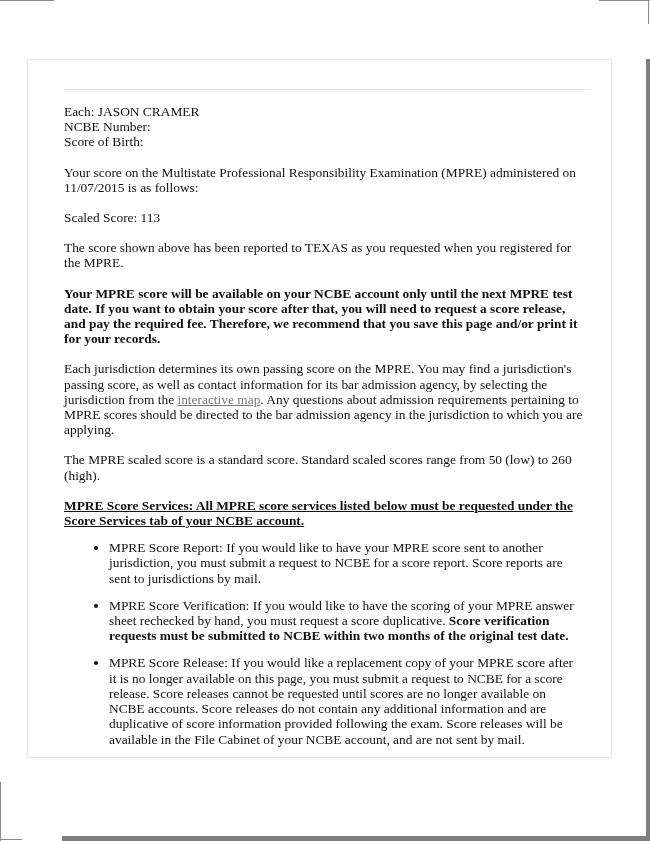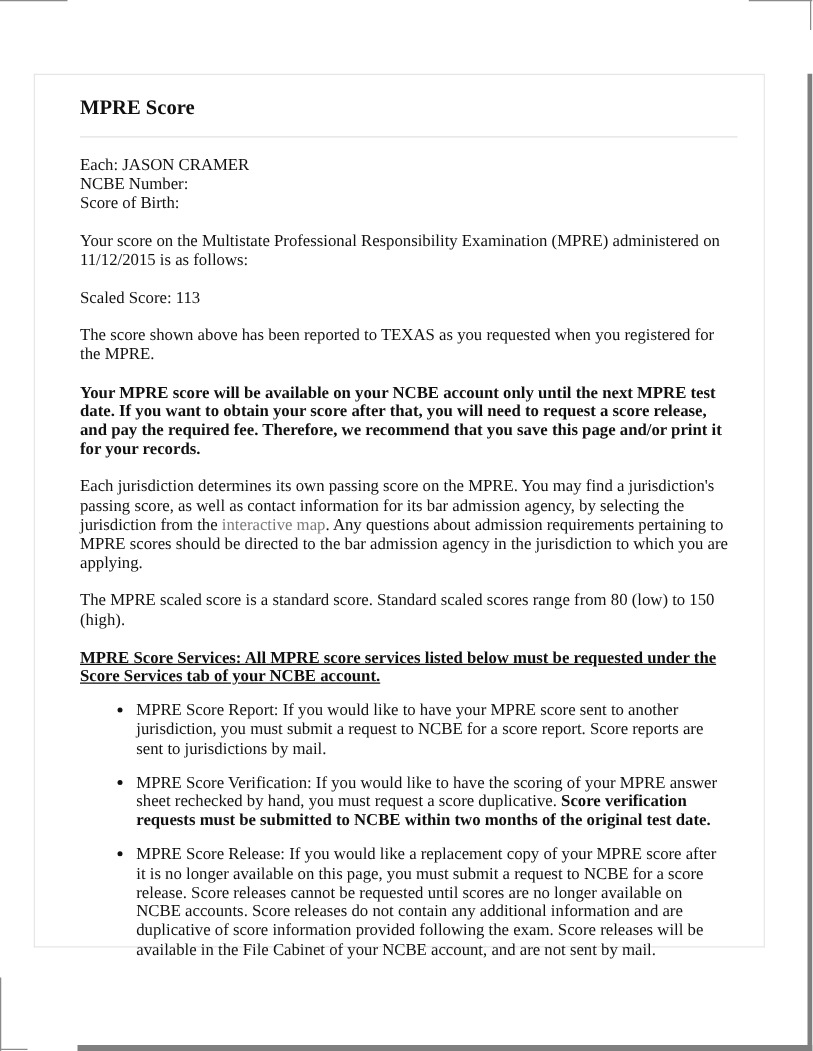--- a/index.html
+++ b/index.html
@@ -26,56 +26,55 @@
   .content {
     position: absolute; left: 64px; top: 76px; width: 522px;
     font-size: 13.4px; line-height: 15.2px;
   }
   .title {
     font-weight: bold; font-size: 16.5px; margin: 0 0 0 0; line-height: 20px;
   }
   .rule { height: 1px; background: #e2e2e2; margin: 13px -4px 14px 0; }
   p { margin: 0 0 15px 0; }
   .bold { font-weight: bold; }
-  .link { color: #7a7a7a; }
+  .link { color: #7a7a7a; text-decoration: underline; }
   ul { margin: 0; padding-left: 33px; }
   li { margin: 12px; padding-left: 0; }
 </style>
 </head>
 <body>
 
 <div class="edge-top-left"></div>
 <div class="edge-top-right"></div>
 <div class="edge-top-right-v"></div>
 <div class="shadow-right"></div>
 <div class="shadow-bottom"></div>
 <div class="edge-left-v"></div>
 <div class="edge-bottom-left"></div>
 
 <div class="panel"></div>
 
 <div class="content">
-  <div class="title">MPRE Score</div>
   <div class="rule"></div>
 
   <p>
     <span>Each: JASON CRAMER</span><br>
     <span>NCBE Number:</span><br>
     <span>Score of Birth:</span>
   </p>
 
-  <p>Your score on the Multistate Professional Responsibility Examination (MPRE) administered on 11/12/2015 is as follows:</p>
+  <p>Your score on the Multistate Professional Responsibility Examination (MPRE) administered on 11/07/2015 is as follows:</p>
   <p>Scaled Score: 113</p>
   <p>The score shown above has been reported to TEXAS as you requested when you registered for the MPRE.</p>
 
   <p class="bold">Your MPRE score will be available on your NCBE account only until the next MPRE test date. If you want to obtain your score after that, you will need to request a score release, and pay the required fee. Therefore, we recommend that you save this page and/or print it for your records.</p>
 
   <p><span>Each jurisdiction determines its own passing score on the MPRE. You may find a jurisdiction's passing score, as well as contact information for its bar admission agency, by selecting the jurisdiction from the </span><a class="link">interactive map</a><span>. Any questions about admission requirements pertaining to MPRE scores should be directed to the bar admission agency in the jurisdiction to which you are applying.</span></p>
 
-  <p>The MPRE scaled score is a standard score. Standard scaled scores range from 80 (low) to 150 (high).</p>
+  <p>The MPRE scaled score is a standard score. Standard scaled scores range from 50 (low) to 260 (high).</p>
 
   <p class="bold" style="margin-bottom:12px;text-decoration:underline;">MPRE Score Services: All MPRE score services listed below must be requested under the Score Services tab of your NCBE account.</p>
 
   <ul>
     <li><span>MPRE Score Report: If you would like to have your MPRE score sent to another jurisdiction, you must submit a request to NCBE for a score report. Score reports are sent to jurisdictions by mail.</span></li>
     <li><span>MPRE Score Verification: If you would like to have the scoring of your MPRE answer sheet rechecked by hand, you must request a score duplicative. </span><span class="bold">Score verification requests must be submitted to NCBE within two months of the original test date.</span></li>
     <li><span>MPRE Score Release: If you would like a replacement copy of your MPRE score after it is no longer available on this page, you must submit a request to NCBE for a score release. Score releases cannot be requested until scores are no longer available on NCBE accounts. Score releases do not contain any additional information and are duplicative of score information provided following the exam. Score releases will be available in the File Cabinet of your NCBE account, and are not sent by mail.</span></li>
   </ul>
 </div>
 

